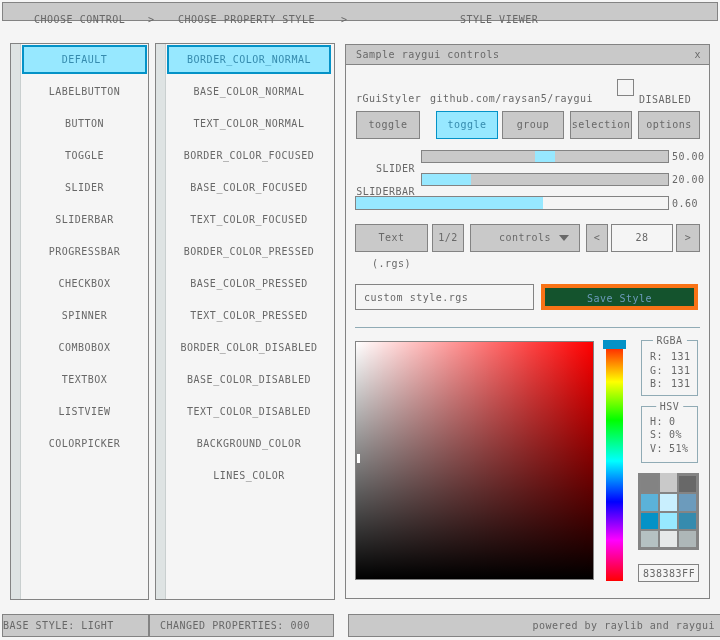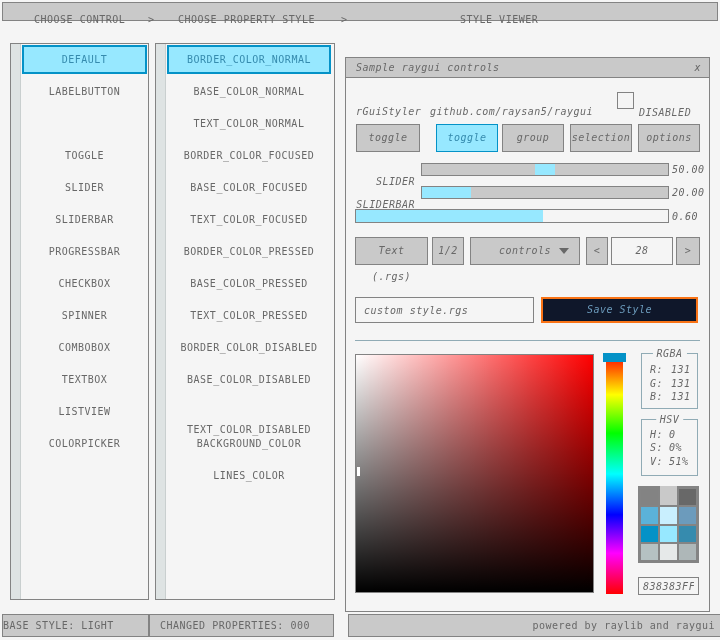--- a/index.html
+++ b/index.html
@@ -39,22 +39,22 @@
   }
   .panel-left .list-item { width: 125px; }
   .panel-mid  .list-item { width: 164px; }
   .list-item.selected {
     background: #97e8ff; border: 2px solid #0492c7;
     line-height: 25px; color: #368bae;
   }
 
   
   .window {
-    left: 345px; top: 57px; width: 365px; height: 555px;
-    background: #f5f5f5; border: 1px solid #838383; font-style: italic;
+    left: 345px; top: 44px; width: 365px; height: 555px;
+    background: #f5f5f5; border: 1px solid #838383;
   }
   .titlebar {
     position: absolute; left: 0; top: 0; width: 100%; height: 20px;
     background: #c9c9c9; border-bottom: 1px solid #838383;
   }
   .titlebar .title { position: absolute; left: 10px; top: 0; line-height: 19px; }
   .titlebar .close { position: absolute; right: 8px; top: 0; line-height: 19px; cursor: default; }
 
   .btn {
     position: absolute; background: #c9c9c9; border: 1px solid #838383;
@@ -90,21 +90,21 @@
   input.tbox {
     position: absolute; background: #f5f5f5; border: 1px solid #838383;
     font: inherit; letter-spacing: inherit; color: #686868; outline: none;
   }
   .valuebox {
     position: absolute; background: #f5f5f5; border: 1px solid #838383;
     text-align: center;
   }
   .save-btn {
     position: absolute; left: 195px; top: 239px; width: 157px; height: 26px;
-    background: #0f172a; border: 2px solid #f97316; color: #6c9bbc;
+    background: #14532d; border: 4px solid #f97316; color: #6c9bbc;
     text-align: center; line-height: 22px; cursor: default;
   }
   .separator { position: absolute; left: 9px; top: 282px; width: 345px; height: 1px; background: #90abb5; }
 
   
   .colorpanel {
     position: absolute; left: 9px; top: 296px; width: 239px; height: 239px;
     border: 1px solid #838383;
     background:
       linear-gradient(to bottom, rgba(0,0,0,0) 0%, #000 100%),
@@ -155,20 +155,21 @@
   <span style="left:145px">&gt;</span>
   <span style="left:175px">CHOOSE PROPERTY STYLE</span>
   <span style="left:338px">&gt;</span>
   <span style="left:457px">STYLE VIEWER</span>
 </div>
 
 <div class="abs panel panel-left">
   <div class="vscroll"></div>
   <div class="list-item selected" style="top:1px">DEFAULT</div>
   <div class="list-item" style="top:33px">LABELBUTTON</div>
+  <div class="list-item" style="top:65px">BUTTON</div>
   <div class="list-item" style="top:97px">TOGGLE</div>
   <div class="list-item" style="top:129px">SLIDER</div>
   <div class="list-item" style="top:161px">SLIDERBAR</div>
   <div class="list-item" style="top:193px">PROGRESSBAR</div>
   <div class="list-item" style="top:225px">CHECKBOX</div>
   <div class="list-item" style="top:257px">SPINNER</div>
   <div class="list-item" style="top:289px">COMBOBOX</div>
   <div class="list-item" style="top:321px">TEXTBOX</div>
   <div class="list-item" style="top:353px">LISTVIEW</div>
   <div class="list-item" style="top:385px">COLORPICKER</div>
@@ -180,21 +181,21 @@
   <div class="list-item" style="top:33px">BASE_COLOR_NORMAL</div>
   <div class="list-item" style="top:65px">TEXT_COLOR_NORMAL</div>
   <div class="list-item" style="top:97px">BORDER_COLOR_FOCUSED</div>
   <div class="list-item" style="top:129px">BASE_COLOR_FOCUSED</div>
   <div class="list-item" style="top:161px">TEXT_COLOR_FOCUSED</div>
   <div class="list-item" style="top:193px">BORDER_COLOR_PRESSED</div>
   <div class="list-item" style="top:225px">BASE_COLOR_PRESSED</div>
   <div class="list-item" style="top:257px">TEXT_COLOR_PRESSED</div>
   <div class="list-item" style="top:289px">BORDER_COLOR_DISABLED</div>
   <div class="list-item" style="top:321px">BASE_COLOR_DISABLED</div>
-  <div class="list-item" style="top:371px">TEXT_COLOR_DISABLED</div>
+  <div class="list-item" style="top:353px">TEXT_COLOR_DISABLED</div>
   <div class="list-item" style="top:385px">BACKGROUND_COLOR</div>
   <div class="list-item" style="top:417px">LINES_COLOR</div>
 </div>
 
 <div class="abs window">
 
   <div class="titlebar">
     <span class="title">Sample raygui controls</span>
     <span class="close">x</span>
   </div>

